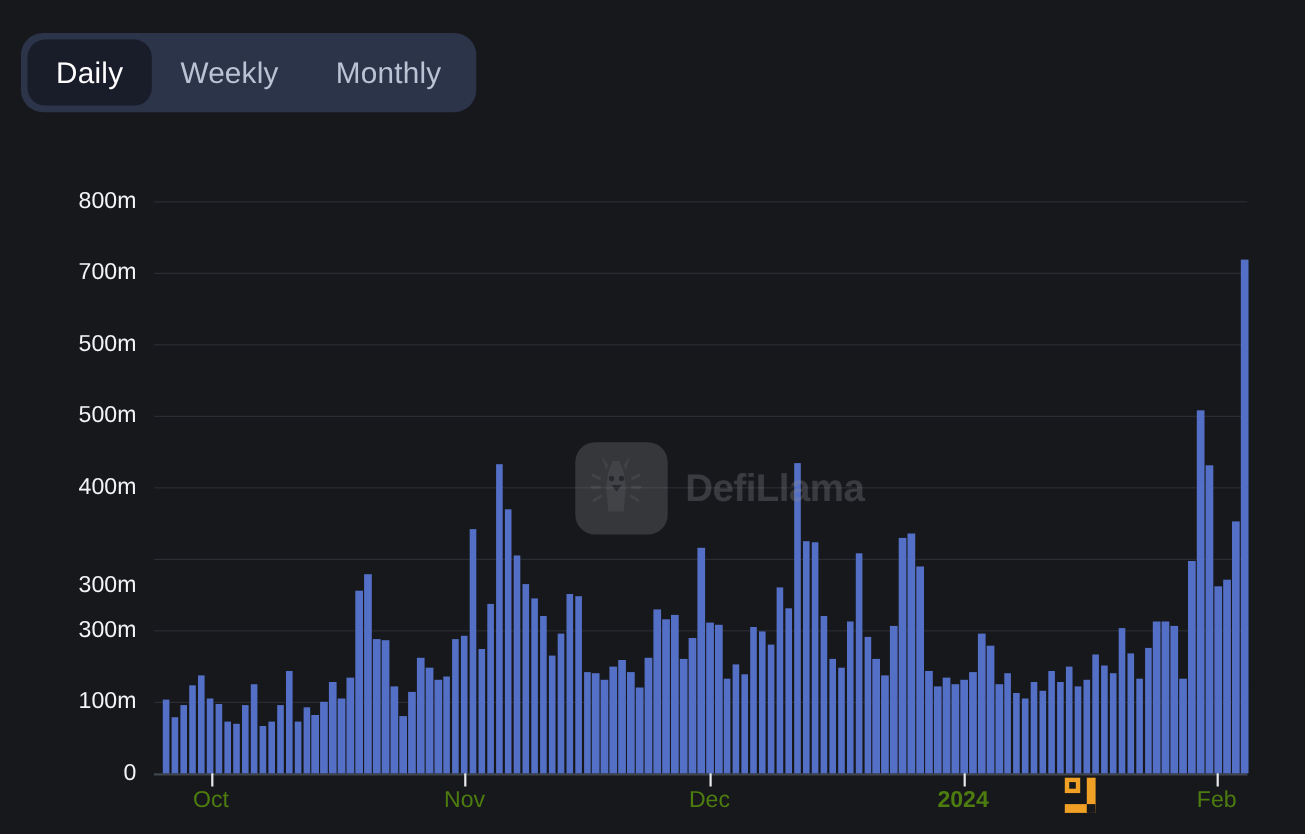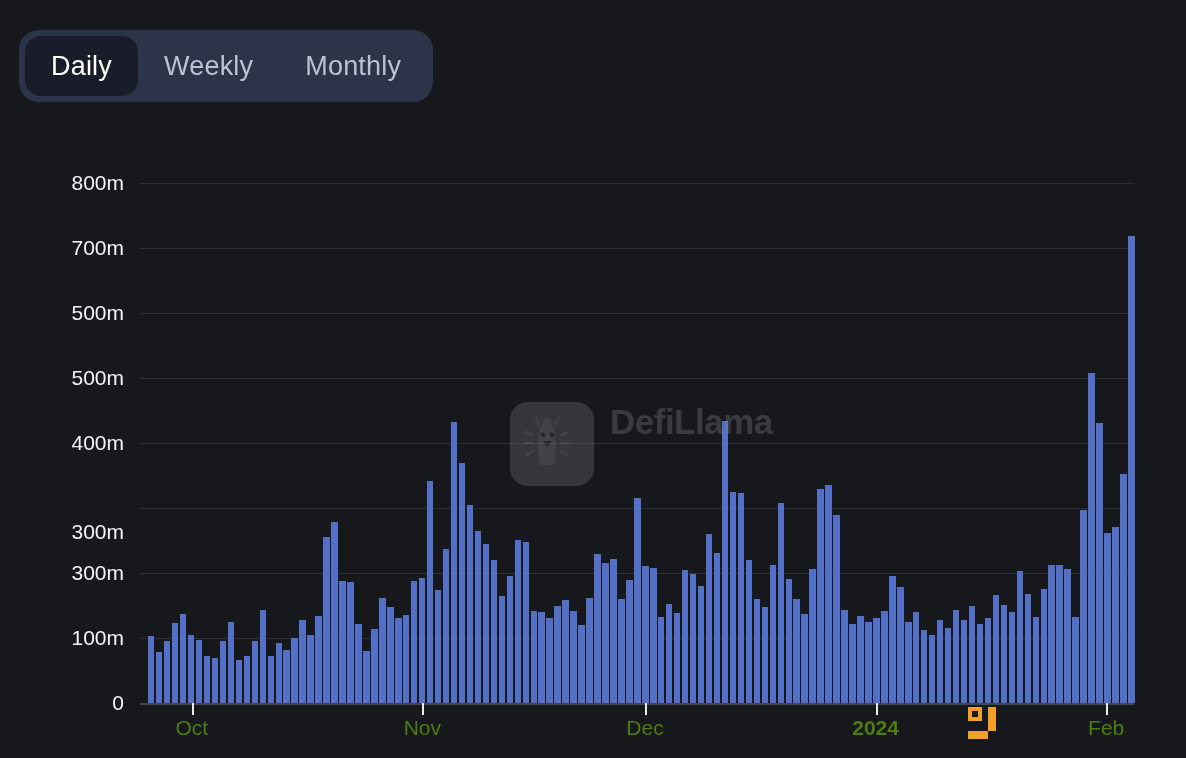--- a/index.html
+++ b/index.html
@@ -78,22 +78,22 @@
     position: absolute; top: 716px;
     transform: translateX(-50%);
     font-size: 21px;
     color: #4d7c0f;
     white-space: nowrap;
   }
   .xlabel.bold { font-weight: bold; }
 
   
   .wm {
-    position: absolute; left: 510px; top: 402px;
-    display: flex; align-items: flex-start; gap: 16px;
+    position: absolute; left: 523px; top: 402px;
+    display: flex; align-items: center; gap: 16px;
     opacity: 0.30;
     pointer-events: none;
   }
   .wm-logo {
     width: 84px; height: 84px;
     border-radius: 18px;
     background: #7d7f84;
     display: flex; align-items: center; justify-content: center;
   }
   .wm-text {

